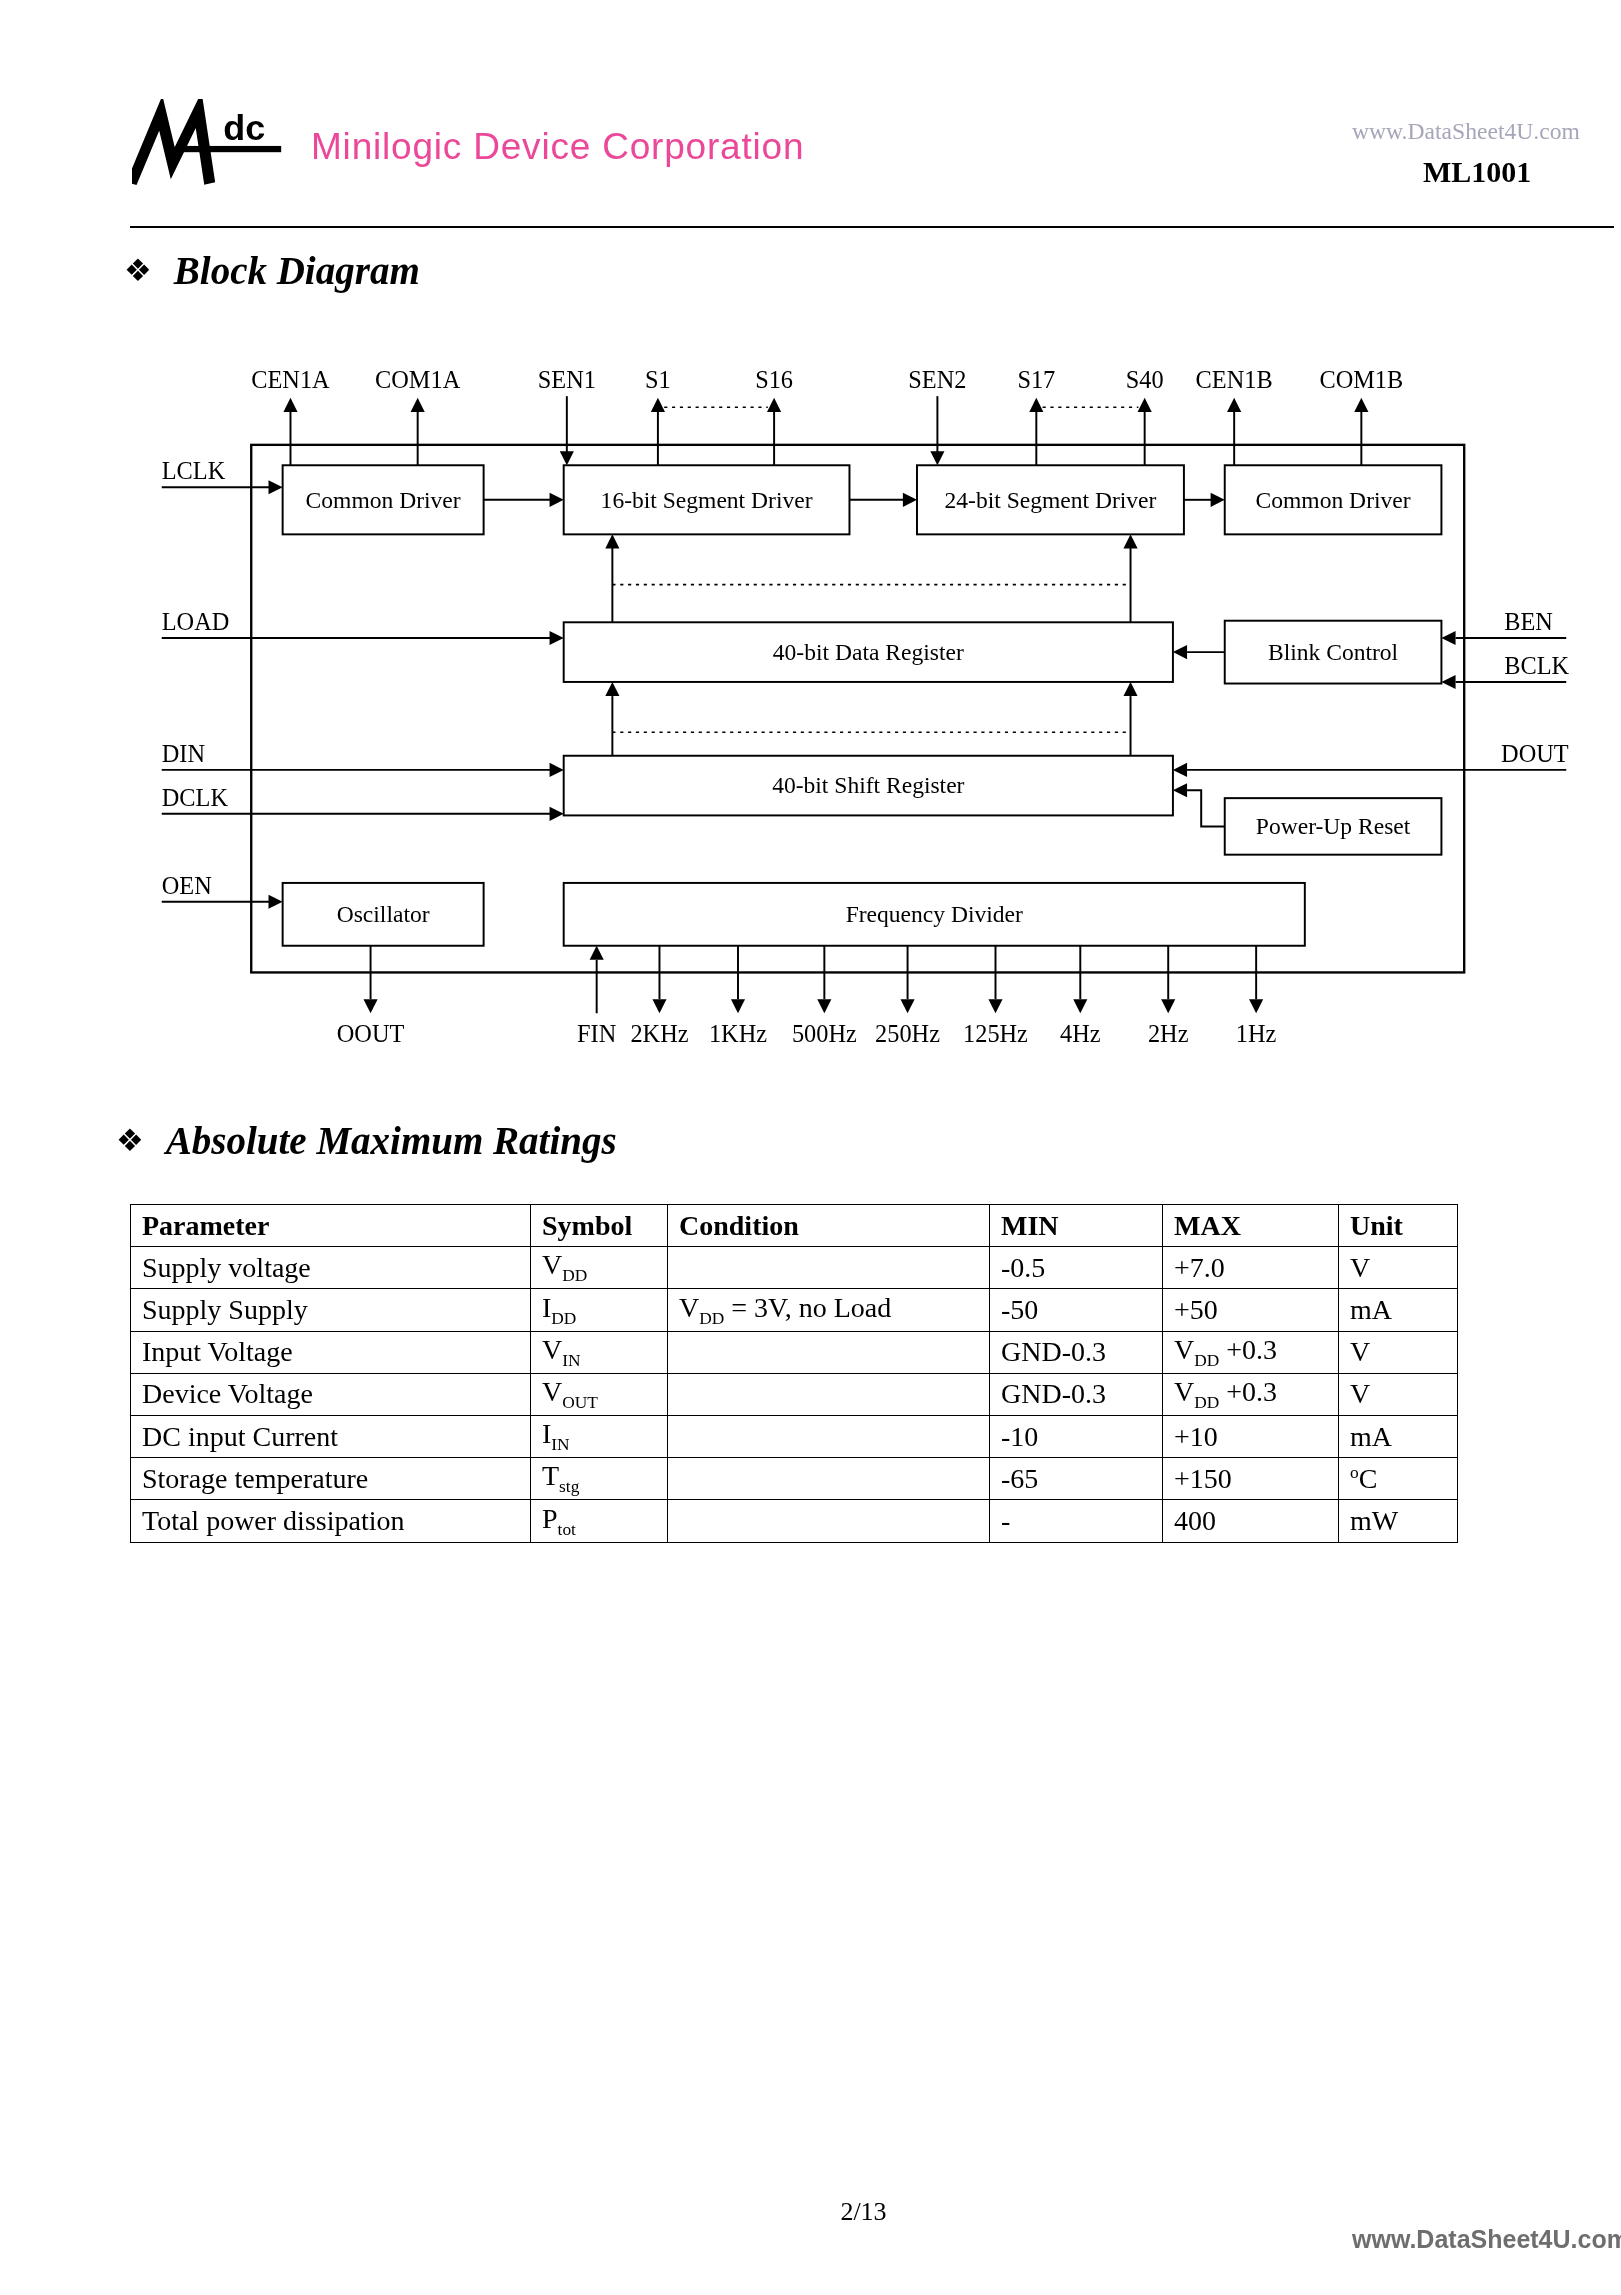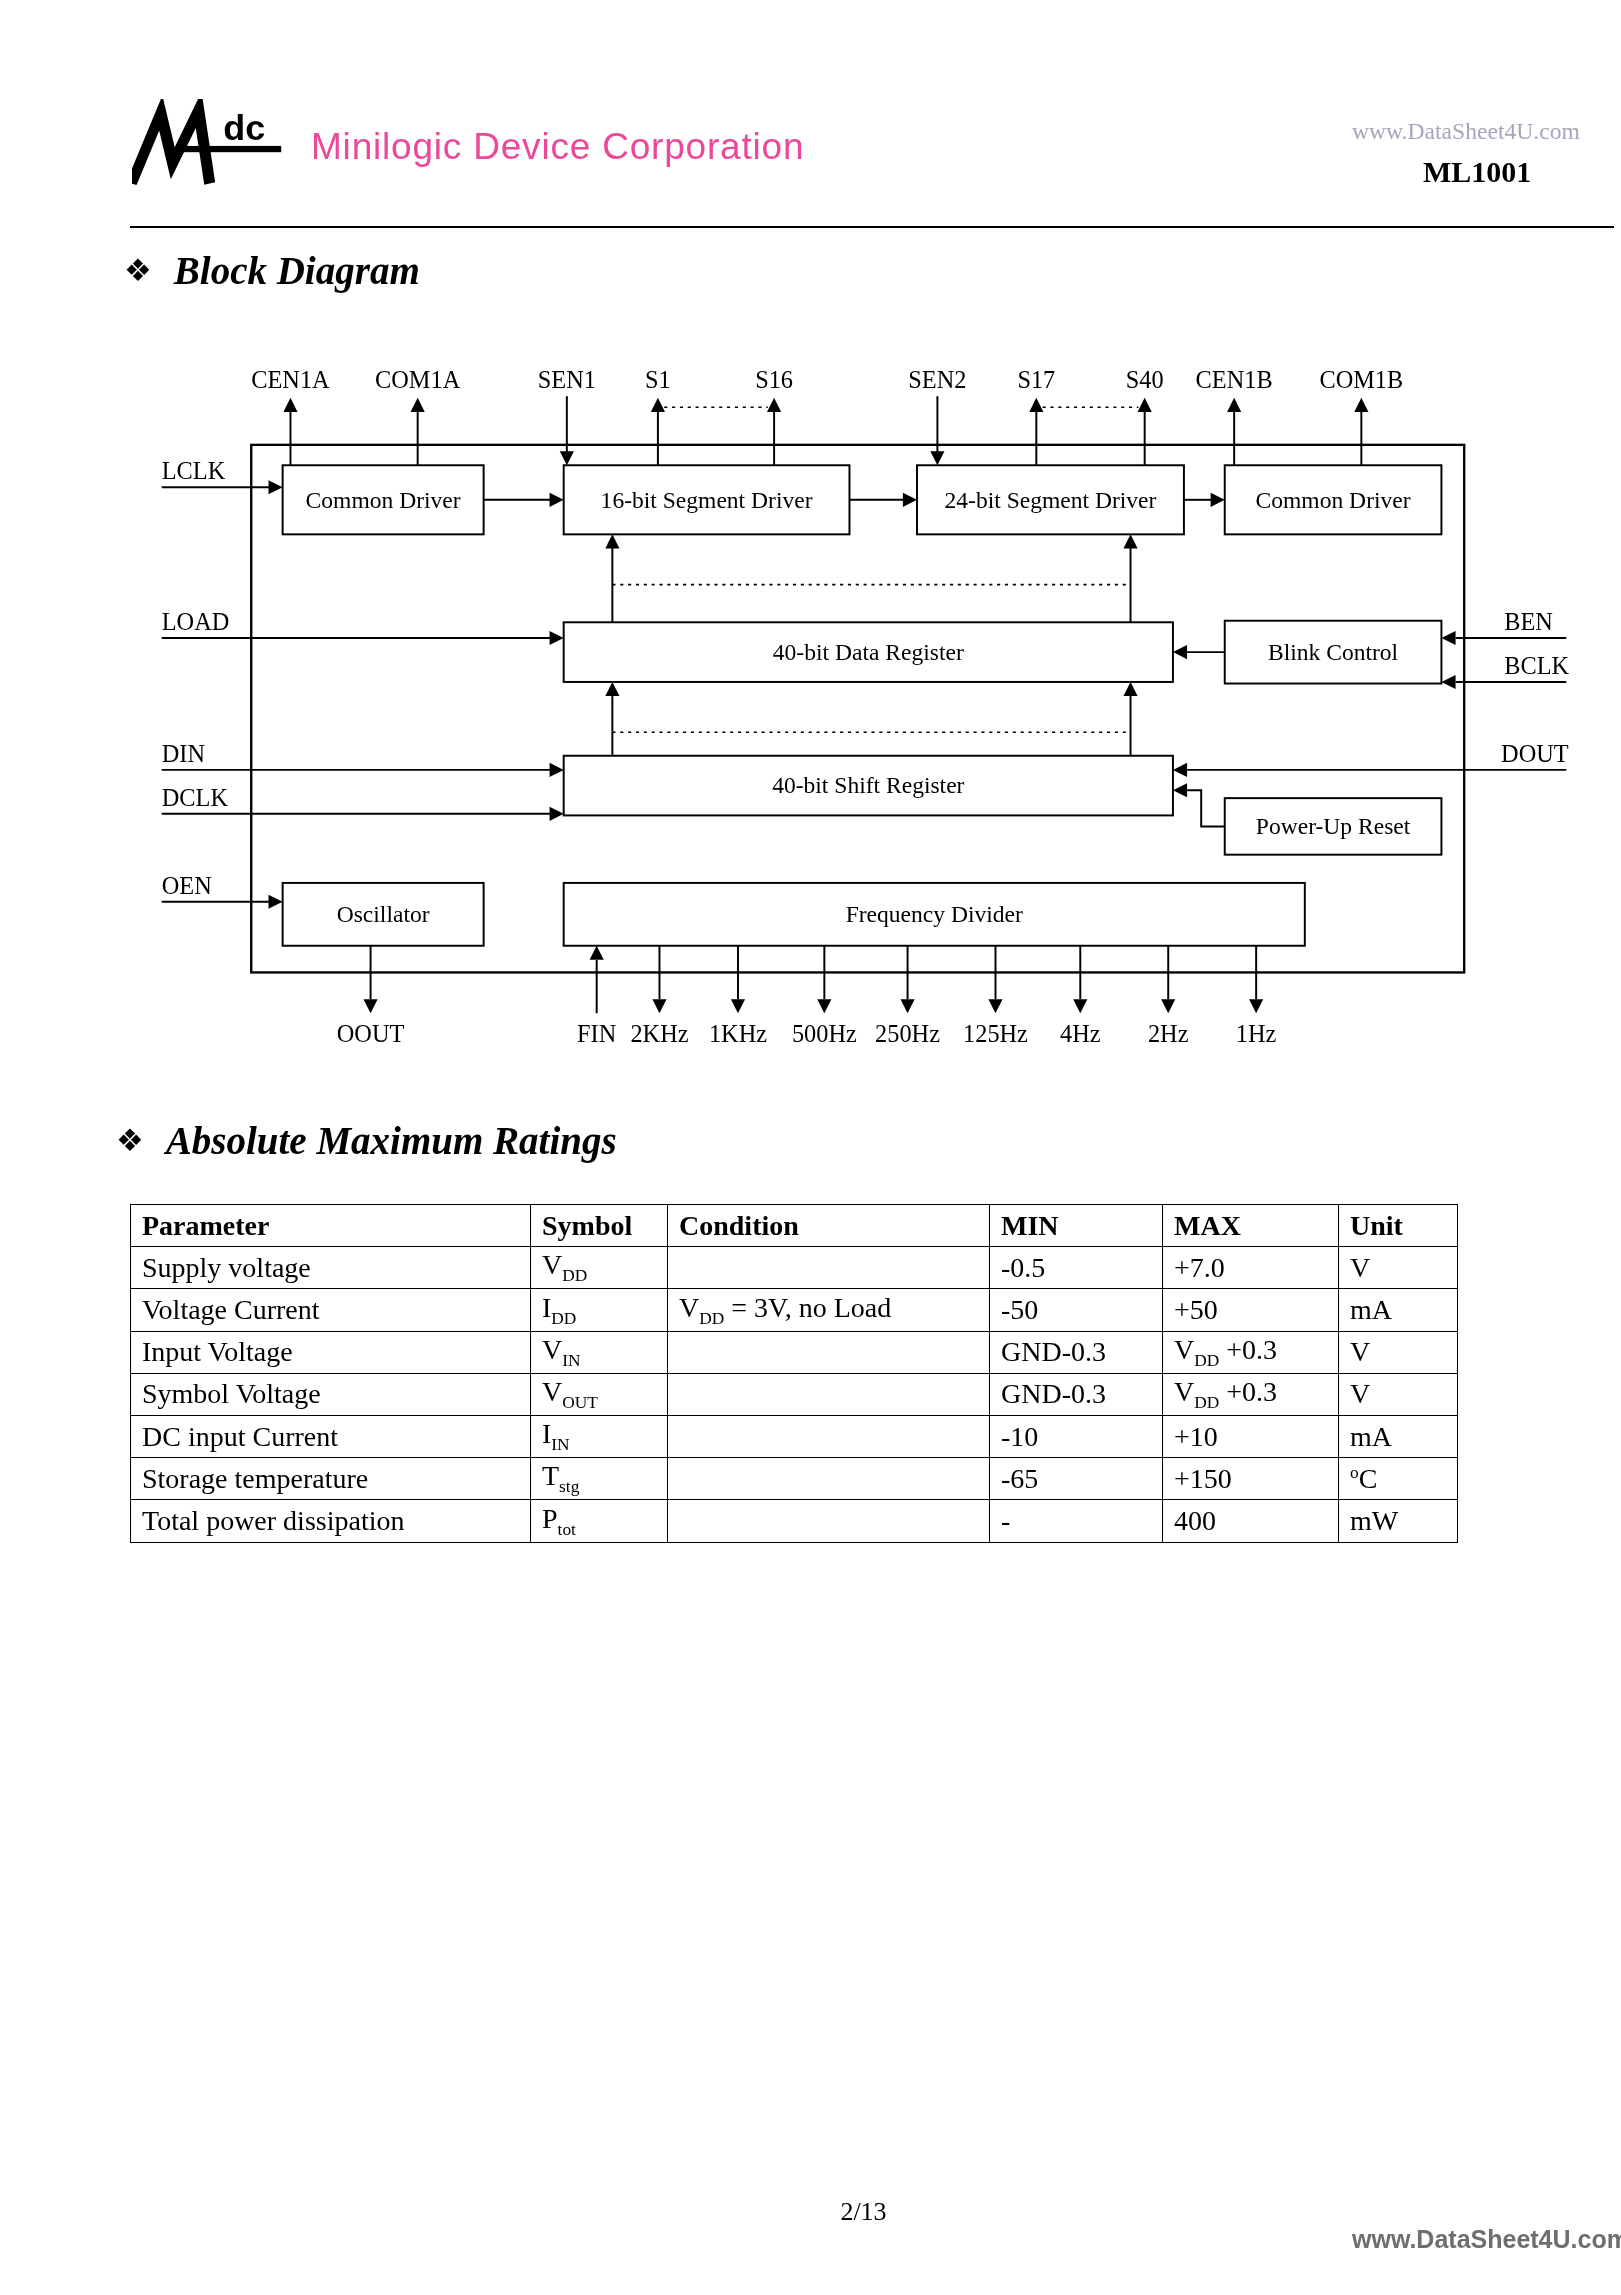--- a/index.html
+++ b/index.html
@@ -309,37 +309,37 @@
     <tbody>
       <tr>
         <td>Supply voltage</td>
         <td><span>V</span><sub>DD</sub></td>
         <td></td>
         <td><span>-0.5</span></td>
         <td><span>+7.0</span></td>
         <td><span>V</span></td>
       </tr>
       <tr>
-        <td>Voltage Current</td>
+        <td>Supply Supply</td>
         <td><span>I</span><sub>DD</sub></td>
         <td><span>V</span><sub>DD</sub><span> = 3V, no Load</span></td>
         <td><span>-50</span></td>
         <td><span>+50</span></td>
         <td><span>mA</span></td>
       </tr>
       <tr>
         <td>Input Voltage</td>
         <td><span>V</span><sub>IN</sub></td>
         <td></td>
         <td><span>GND-0.3</span></td>
         <td><span>V</span><sub>DD</sub><span> +0.3</span></td>
         <td><span>V</span></td>
       </tr>
       <tr>
-        <td>Symbol Voltage</td>
+        <td>Device Voltage</td>
         <td><span>V</span><sub>OUT</sub></td>
         <td></td>
         <td><span>GND-0.3</span></td>
         <td><span>V</span><sub>DD</sub><span> +0.3</span></td>
         <td><span>V</span></td>
       </tr>
       <tr>
         <td>DC input Current</td>
         <td><span>I</span><sub>IN</sub></td>
         <td></td>

